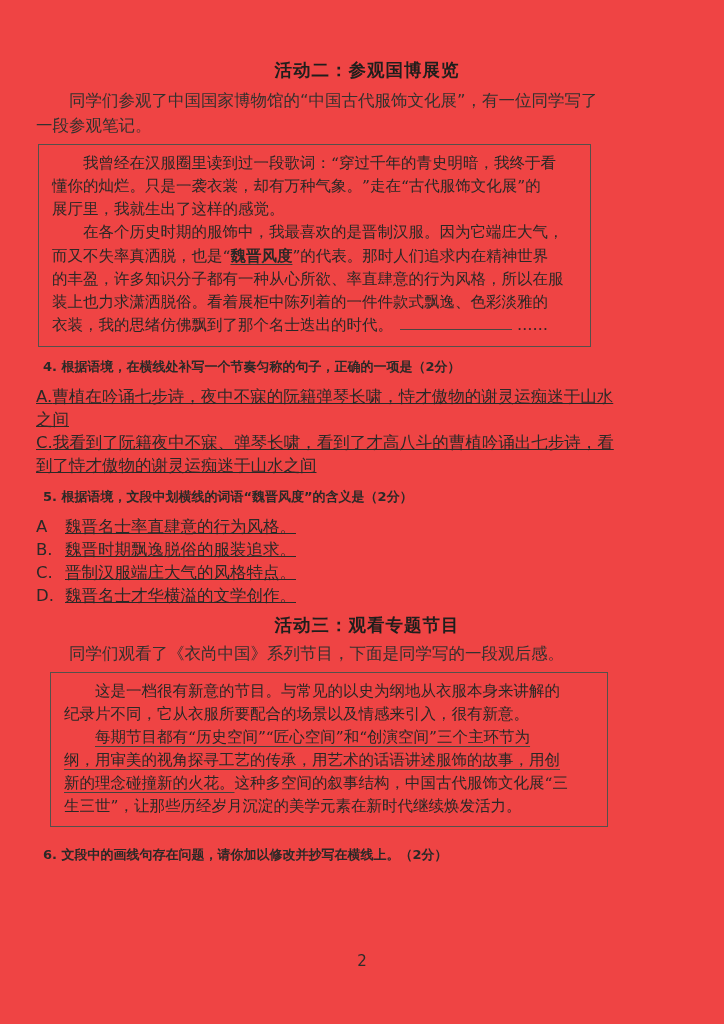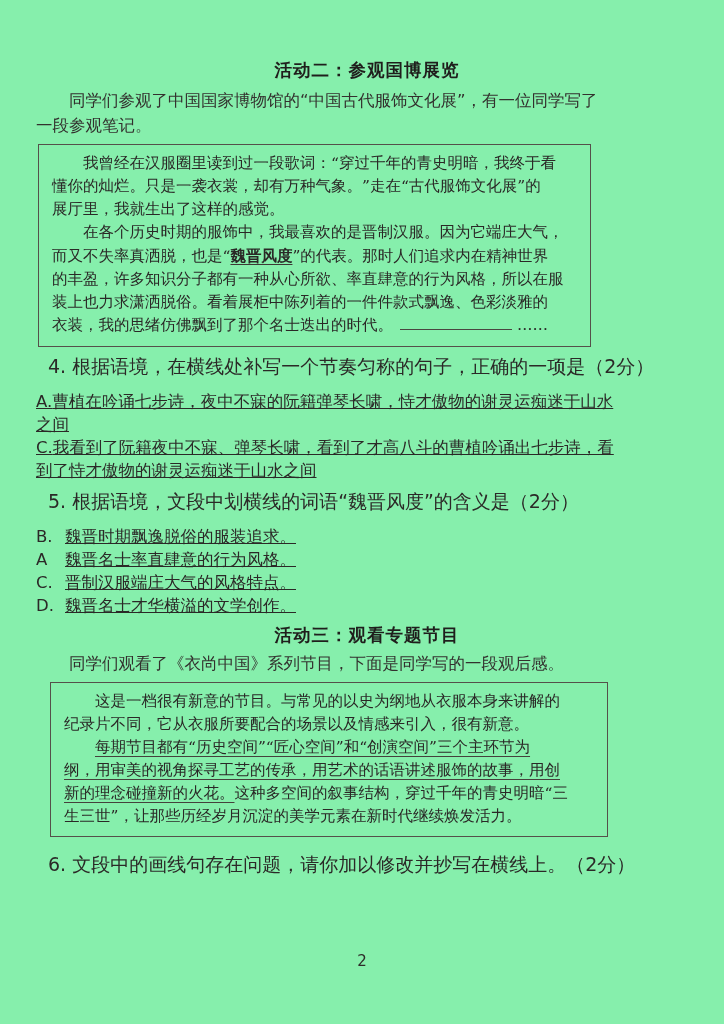--- a/index.html
+++ b/index.html
@@ -1,18 +1,18 @@
 <!DOCTYPE html>
 <html><head>
 <meta charset="utf-8">
 <style>
   html,body{margin:0;padding:0;background:#e8e8e6;}
   .page{
     width:724px;height:1024px;
-    background:#86efac;
+    background:#ef4444;
     position:relative;
     overflow:hidden;
     font-family:"DejaVu Sans",sans-serif;
     color:#2e2c2a;
   }
   .content{
     position:absolute;left:36px;top:58px;width:662px;
   }
   .center-title{
     text-align:center;font-weight:700;font-size:17.5px;line-height:24px;
@@ -44,21 +44,21 @@
   }
   .u-sentence{
     text-decoration:underline;text-underline-offset:4px;
     text-decoration-thickness:1.2px;text-decoration-color:#45413c;
   }
   .blank-line{
     display:inline-block;width:112px;height:13px;
     border-bottom:1.5px solid #4a4641;margin:0 5px 0 7px;
   }
   .questions{margin-top:8px;}
-  .q-stem{font-size:19px;line-height:23px;margin:12px;white-space:pre-wrap;color:#2b2927;}
+  .q-stem{font-size:13px;line-height:23px;margin:7px;white-space:pre-wrap;color:#2b2927;font-weight:bold;}
   .q4 .q-stem,.q5 .q-stem{margin-top:5px;}
   .opt{font-size:16.5px;line-height:23px;margin:0;white-space:pre-wrap;color:#2b2927;text-decoration:underline;}
   .q5 .opt-label{display:inline-block;width:29px;}
   .title-3{margin-top:6px;margin-bottom:4px;}
   .q6{margin-top:16px;}
   .page-number{
     position:absolute;left:0;top:952px;width:724px;
     text-align:center;font-size:15px;color:#2e2c2a;
   }
 </style>
@@ -87,36 +87,36 @@
     <div class="questions q4">
       <p class="q-stem">4. 根据语境，在横线处补写一个节奏匀称的句子，正确的一项是（2分）</p>
       <p class="opt"><span class="opt-label">A.</span><span>曹植在吟诵七步诗，夜中不寐的阮籍弹琴长啸，恃才傲物的谢灵运痴迷于山水
 之间</span></p>
       <p class="opt"><span class="opt-label">C.</span><span>我看到了阮籍夜中不寐、弹琴长啸，看到了才高八斗的曹植吟诵出七步诗，看
 到了恃才傲物的谢灵运痴迷于山水之间</span></p>
     </div>
 
     <div class="questions q5">
       <p class="q-stem">5. 根据语境，文段中划横线的词语“魏晋风度”的含义是（2分）</p>
+      <p class="opt"><span class="opt-label">A</span><span>魏晋名士率直肆意的行为风格。</span></p>
       <p class="opt"><span class="opt-label">B.</span><span>魏晋时期飘逸脱俗的服装追求。</span></p>
-      <p class="opt"><span class="opt-label">A</span><span>魏晋名士率直肆意的行为风格。</span></p>
       <p class="opt"><span class="opt-label">C.</span><span>晋制汉服端庄大气的风格特点。</span></p>
       <p class="opt"><span class="opt-label">D.</span><span>魏晋名士才华横溢的文学创作。</span></p>
     </div>
 
     <h2 class="center-title title-3">活动三：观看专题节目</h2>
 
     <p class="intro">同学们观看了《衣尚中国》系列节目，下面是同学写的一段观后感。</p>
 
     <div class="review-box">
       <p>这是一档很有新意的节目。与常见的以史为纲地从衣服本身来讲解的
 纪录片不同，它从衣服所要配合的场景以及情感来引入，很有新意。</p>
       <p><span class="u-sentence">每期节目都有“历史空间”“匠心空间”和“创演空间”三个主环节为
 纲，用审美的视角探寻工艺的传承，用艺术的话语讲述服饰的故事，用创
-新的理念碰撞新的火花。</span><span>这种多空间的叙事结构，穿过千年的青史明暗“三
+新的理念碰撞新的火花。</span><span>这种多空间的叙事结构，中国古代服饰文化展“三
 生三世”，让那些历经岁月沉淀的美学元素在新时代继续焕发活力。</span></p>
     </div>
 
     <div class="questions q6">
       <p class="q-stem">6. 文段中的画线句存在问题，请你加以修改并抄写在横线上。（2分）</p>
     </div>
 
   </div>
 
   <div class="page-number">2</div>

